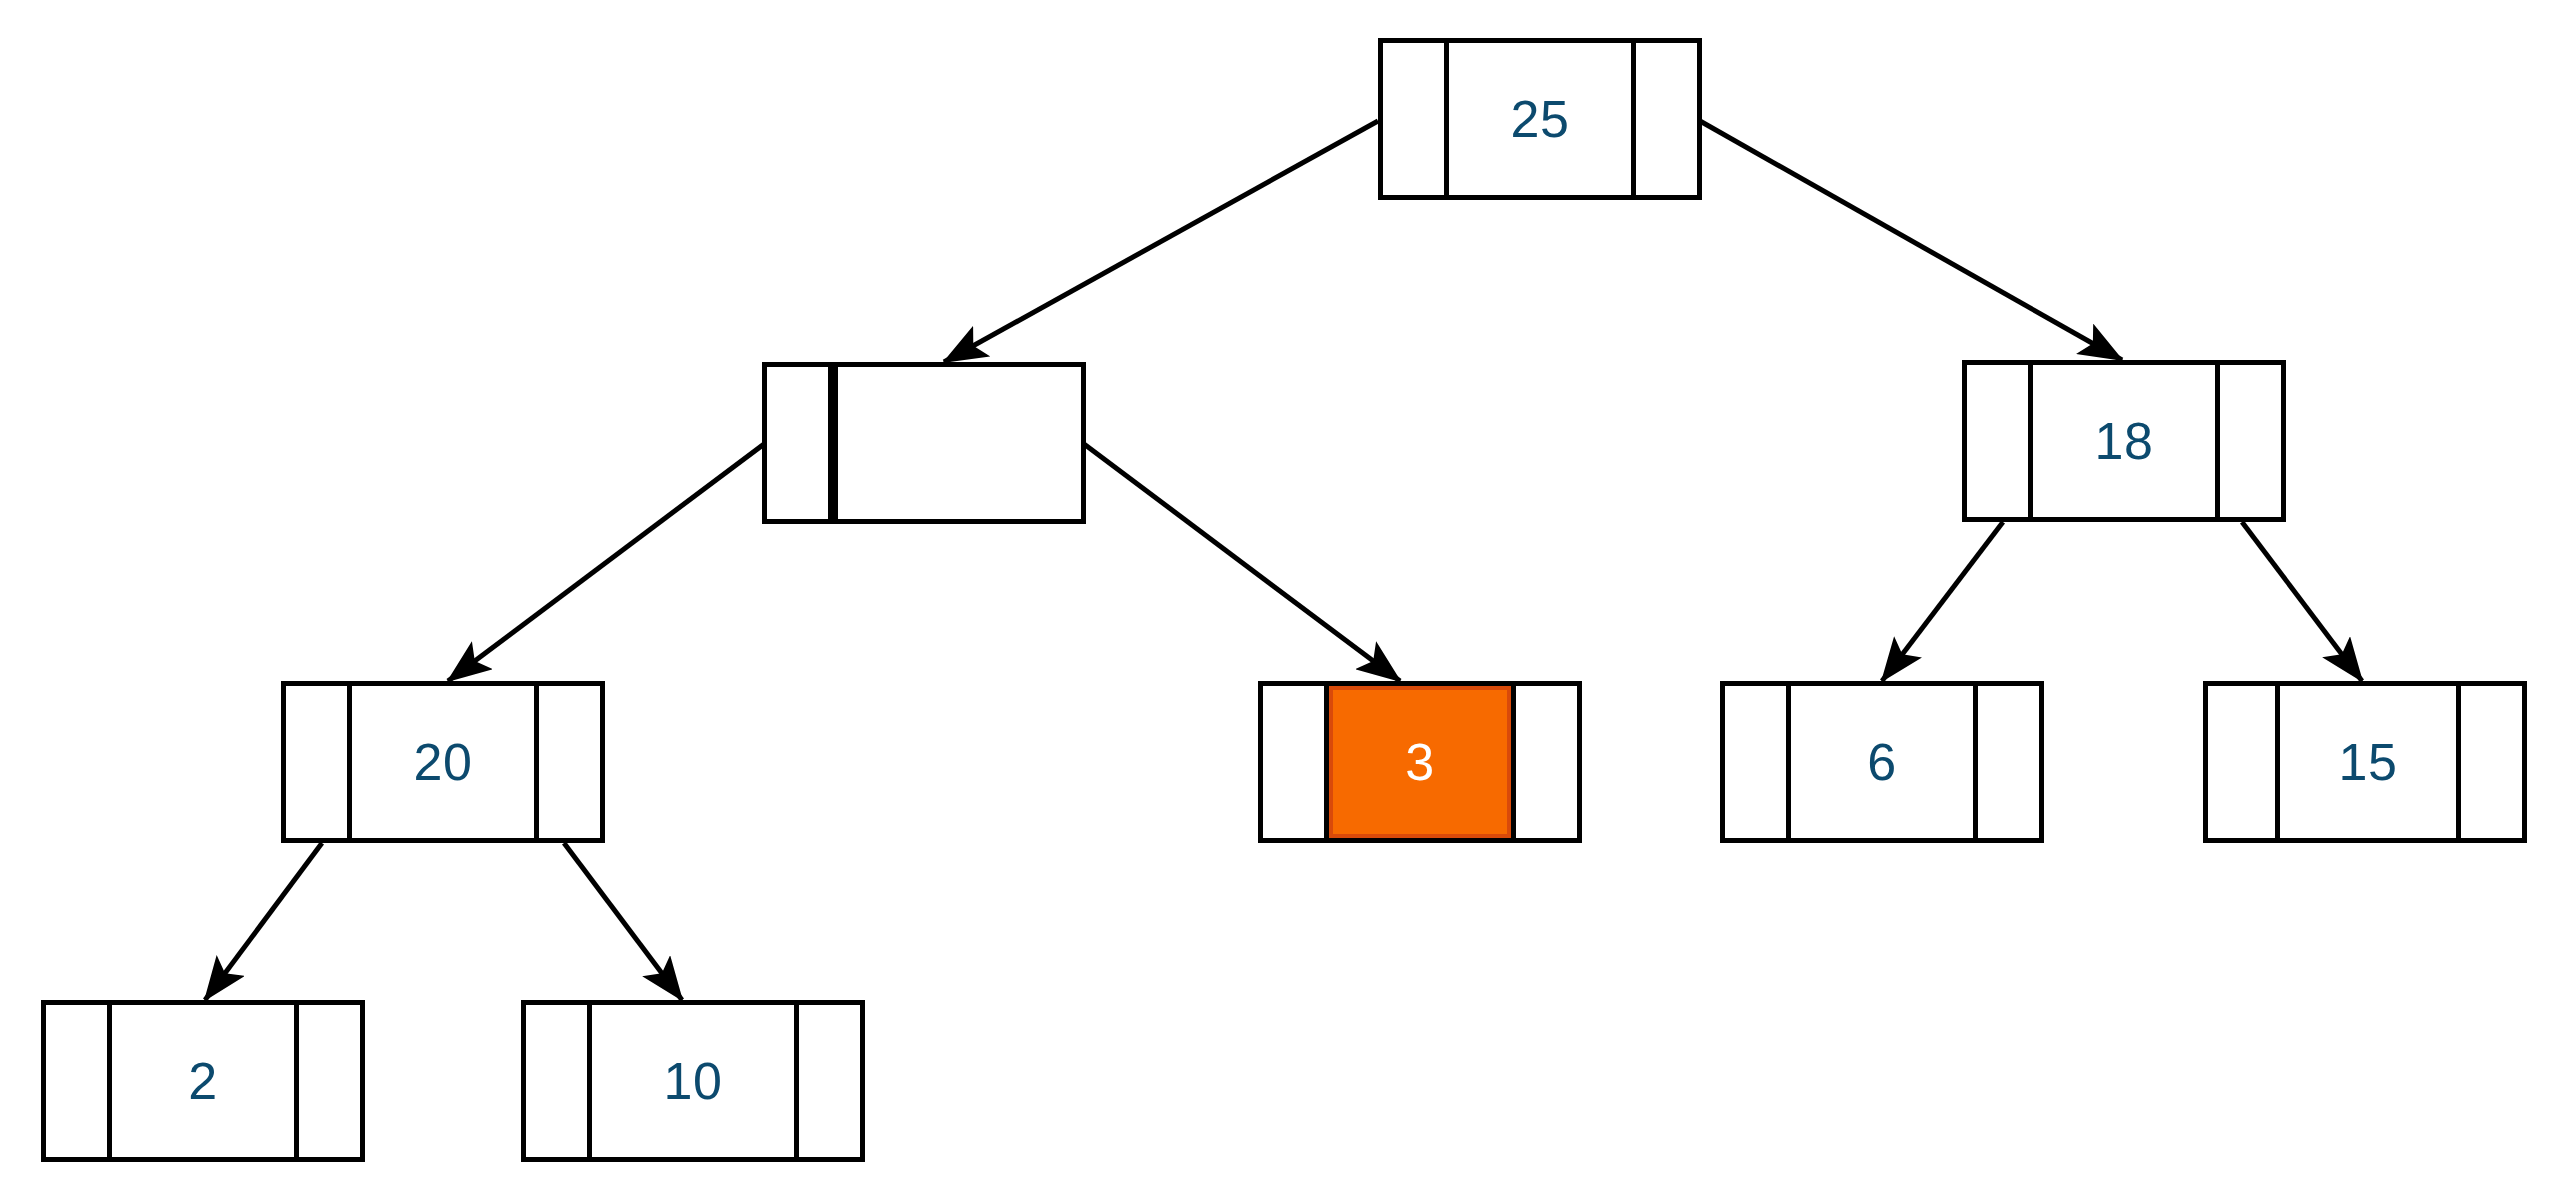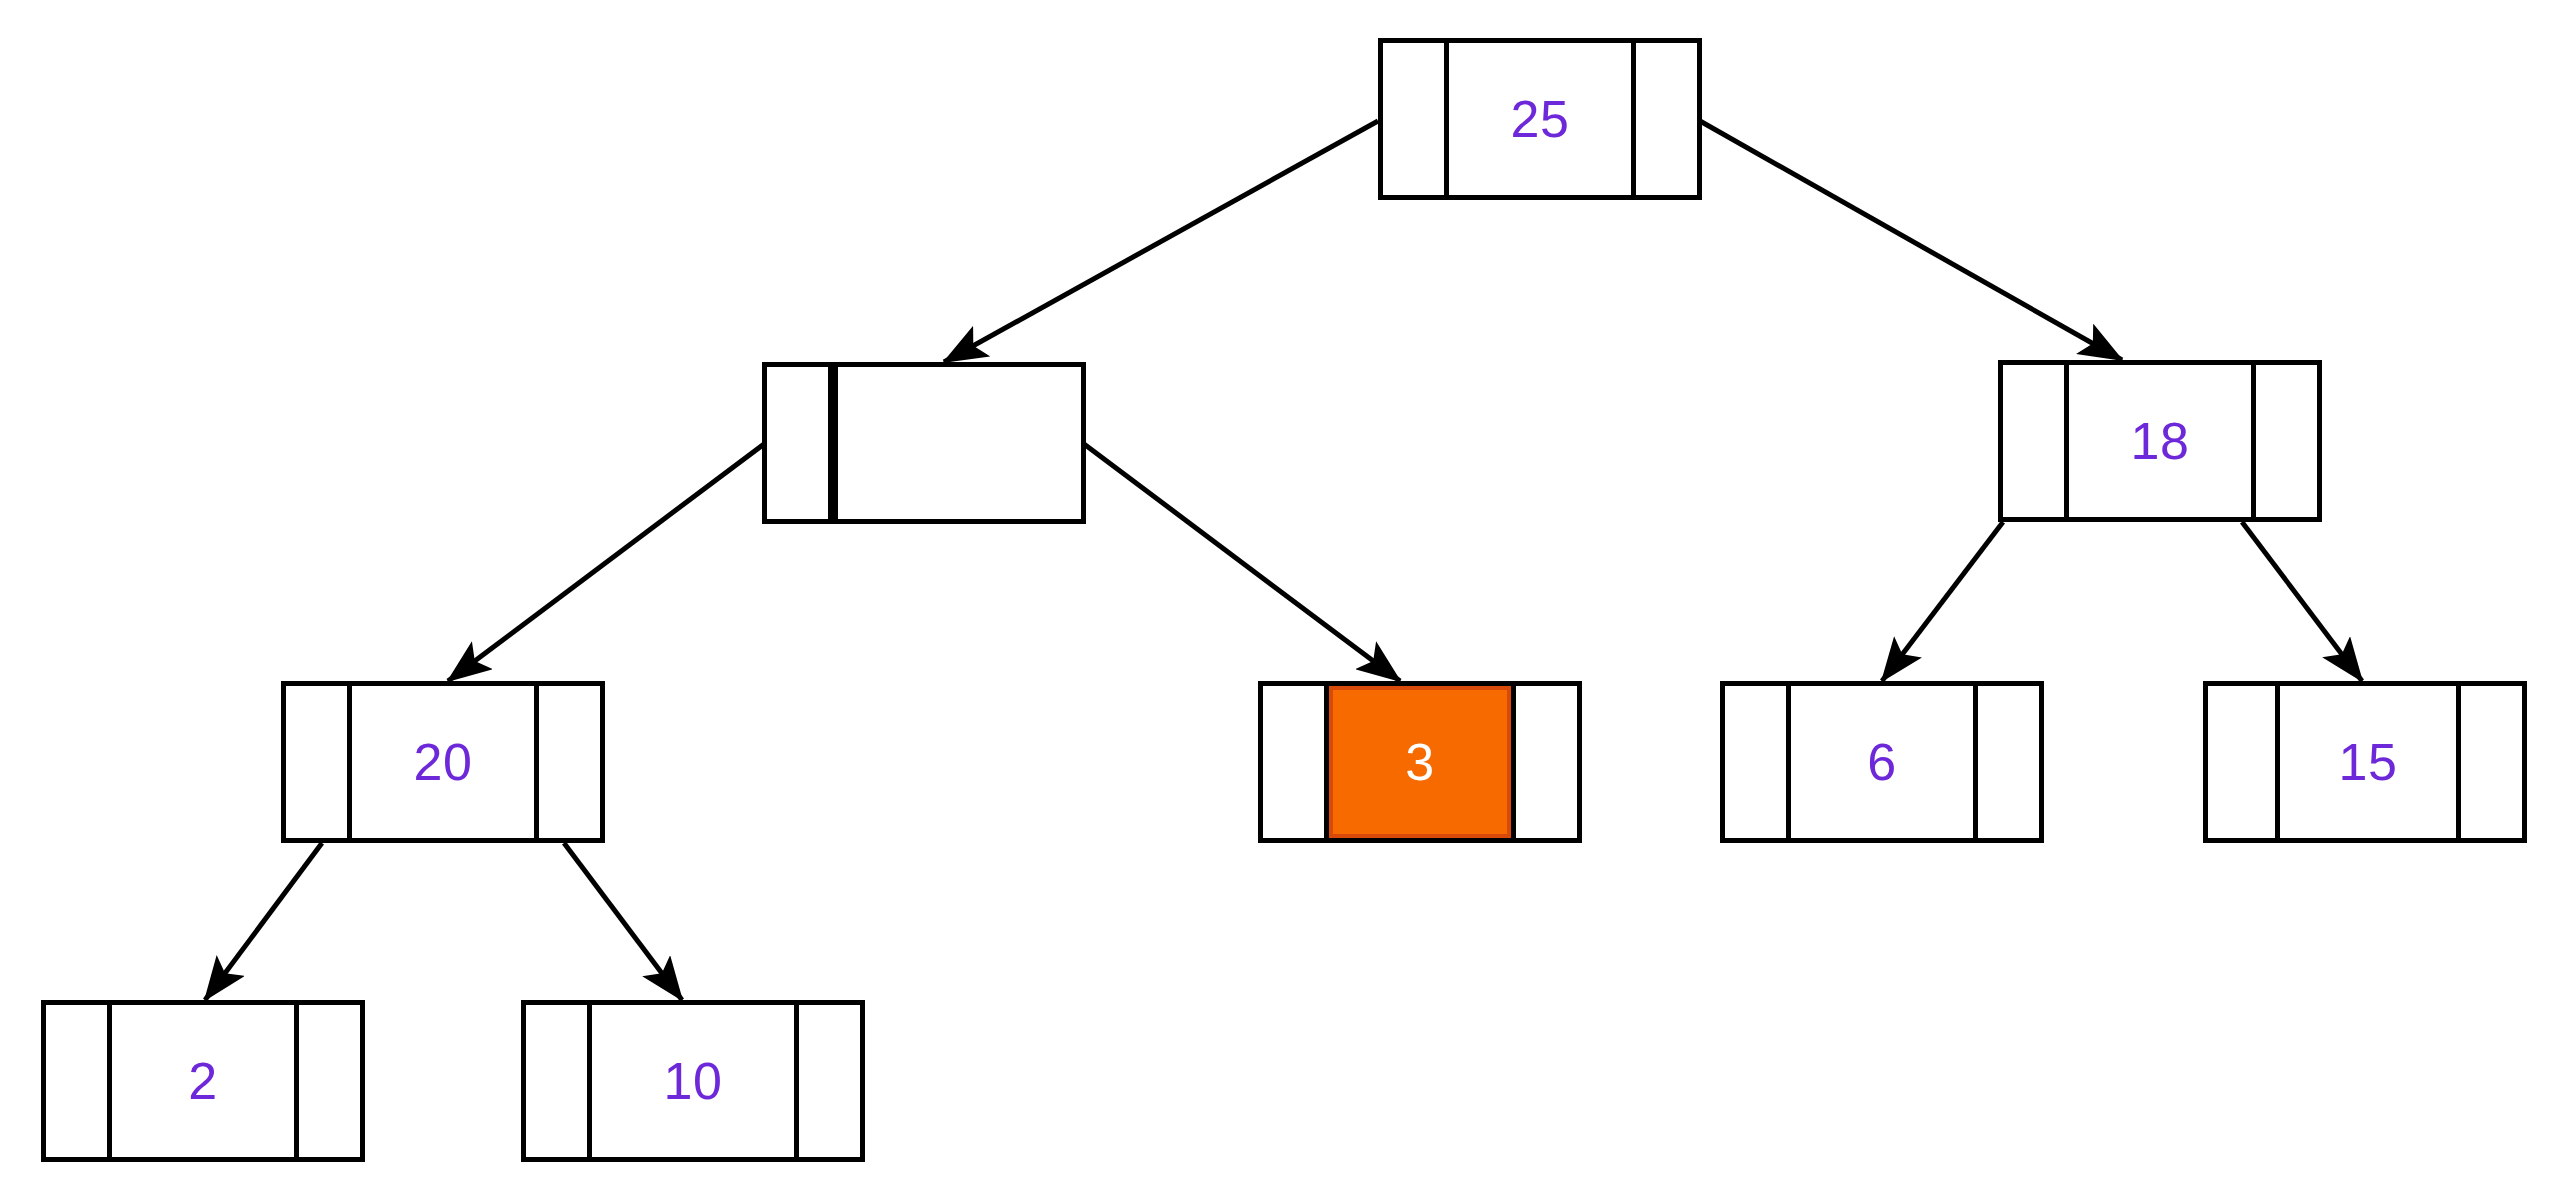--- a/index.html
+++ b/index.html
@@ -45,21 +45,21 @@
     border-left: 5px solid #000000;
   }
   .cell-val {
     box-sizing: border-box;
     flex: 1 1 auto;
     display: flex;
     align-items: center;
     justify-content: center;
     font-size: 52px;
     line-height: 1;
-    color: #6d28d9;
+    color: #0c4a6e;
     background: #ffffff;
     letter-spacing: 0.5px;
   }
   .node.highlight .cell-val {
     background: #F76A00;
     color: #ffffff;
     box-shadow: inset 0 0 0 4px #D94A0A;
   }
 </style>
 </head>
@@ -88,21 +88,21 @@
   <div id="nodes-group">
       <div class="node" style="left: 1378px; top: 38px; width: 324px; height: 162px; border-width: 5px; border-color: rgb(0, 0, 0);">
         <div class="cell-ptr left" style="width: 66px;"></div>
         <div class="cell-val">25</div>
         <div class="cell-ptr right" style="width: 66px;"></div>
       </div>
       <div class="node" style="left: 762px; top: 362px; width: 324px; height: 162px; border-width: 5px; border-color: rgb(0, 0, 0);">
         <div class="cell-ptr left" style="width: 66px;"></div>
         <div class="cell-ptr right" style="width: 66px;"></div>
       </div>
-      <div class="node" style="left: 1962px; top: 360px; width: 324px; height: 162px; border-width: 5px; border-color: rgb(0, 0, 0); margin-left: 36px;">
+      <div class="node" style="left: 1962px; top: 360px; width: 324px; height: 162px; border-width: 5px; border-color: rgb(0, 0, 0);">
         <div class="cell-ptr left" style="width: 66px;"></div>
         <div class="cell-val">18</div>
         <div class="cell-ptr right" style="width: 66px;"></div>
       </div>
       <div class="node" style="left: 281px; top: 681px; width: 324px; height: 162px; border-width: 5px; border-color: rgb(0, 0, 0);">
         <div class="cell-ptr left" style="width: 66px;"></div>
         <div class="cell-val">20</div>
         <div class="cell-ptr right" style="width: 66px;"></div>
       </div>
       <div class="node highlight" style="left: 1258px; top: 681px; width: 324px; height: 162px; border-width: 5px; border-color: rgb(0, 0, 0);">

